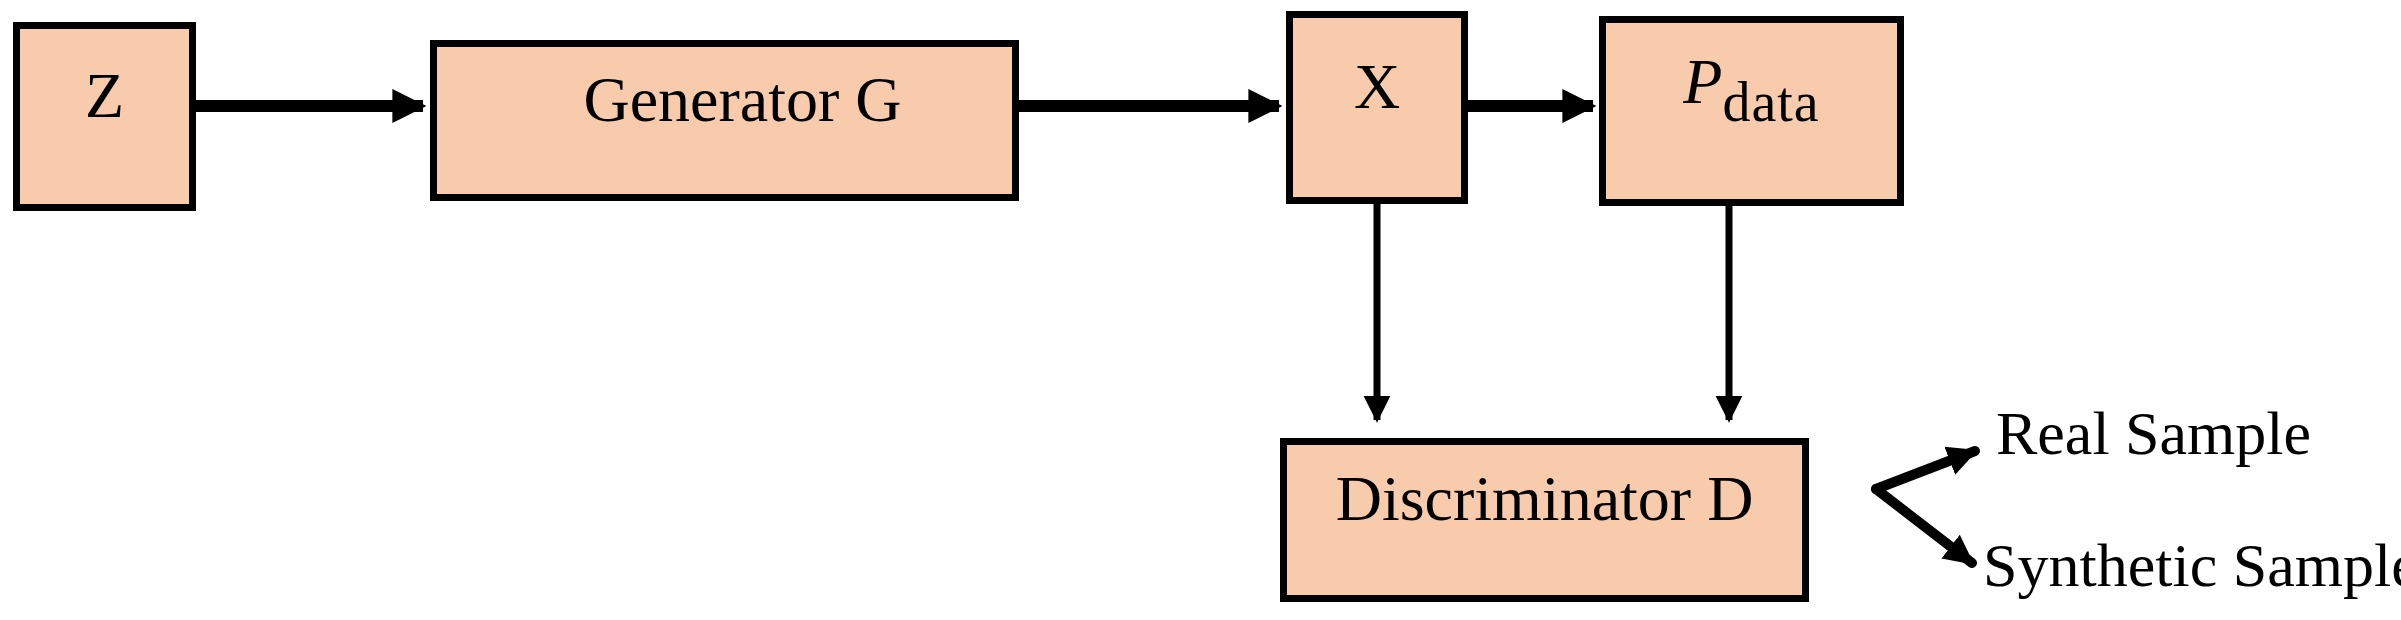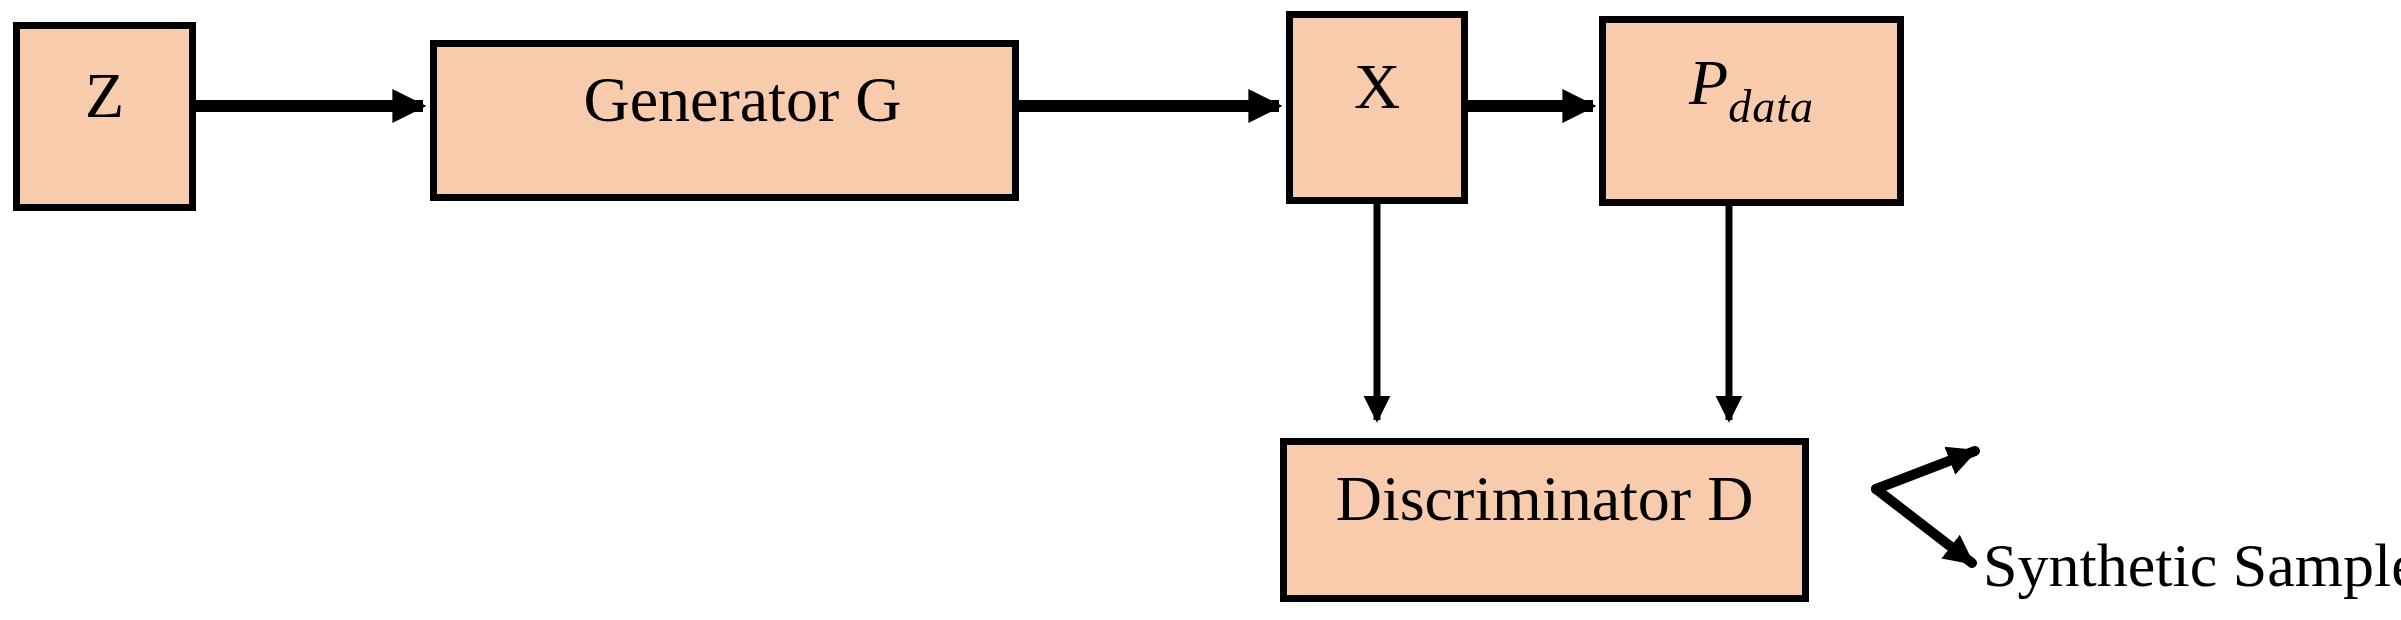--- a/index.html
+++ b/index.html
@@ -39,22 +39,21 @@
   }
   .box-z            { left: 13px;   top: 22px;  width: 183px; height: 189px; }
   .box-generator    { left: 430px;  top: 40px;  width: 589px; height: 161px; padding-left: 36px; }
   .box-x            { left: 1286px; top: 11px;  width: 182px; height: 193px; }
   .box-pdata        { left: 1599px; top: 16px;  width: 305px; height: 190px; }
   .box-discriminator{ left: 1280px; top: 438px; width: 529px; height: 164px; }
   .pdata-base {
     font-style: italic;
   }
   .pdata-sub {
-    font-style: italic;
-    font-size: 46px;
+    font-size: 56px;
     vertical-align: -18px;
     letter-spacing: 1px;
   }
   .out-label {
     position: absolute;
     font-size: 62px;
     line-height: 1;
     white-space: nowrap;
   }
   .out-real      { left: 1996px; top: 402px; }
@@ -106,16 +105,17 @@
   </div>
 
   <div class="box box-pdata">
     <span><span class="pdata-base">P</span><span class="pdata-sub">data</span></span>
   </div>
 
   <div class="box box-discriminator">
     <span>Discriminator D</span>
   </div>
 
+  <div class="out-label out-real">Real Sample</div>
 
   <div class="out-label out-synthetic">Synthetic Sample</div>
 
 </div>
 
 </body></html>

